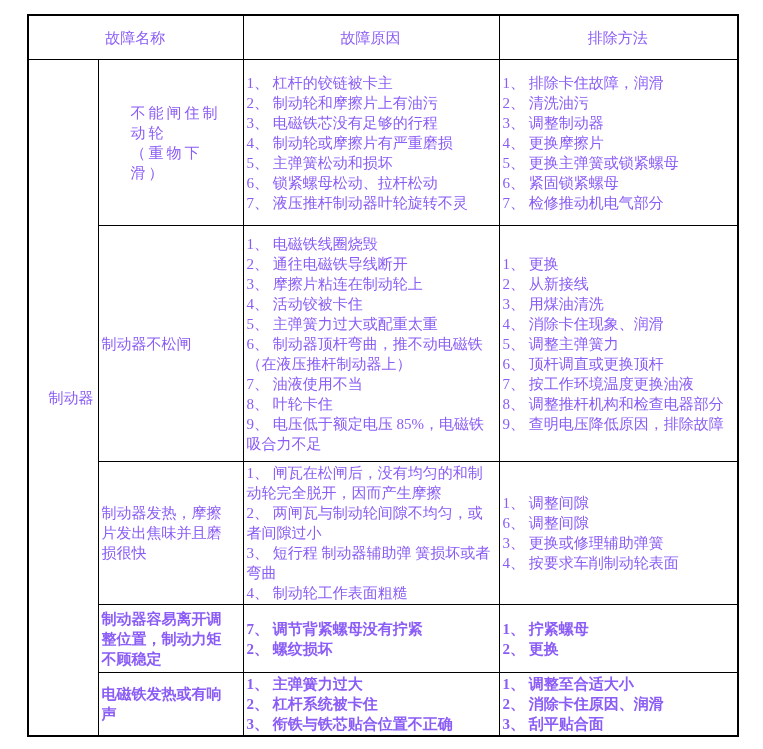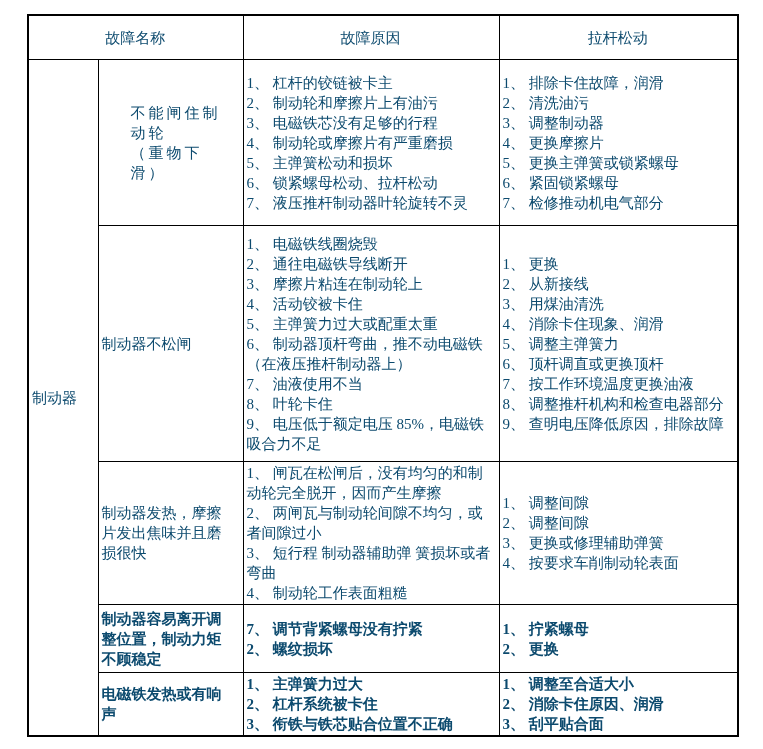--- a/index.html
+++ b/index.html
@@ -6,21 +6,21 @@
     margin: 0;
     padding: 0;
     background: #ffffff;
   }
   .page {
     position: relative;
     width: 763px;
     height: 749px;
     background: #ffffff;
     font-family: "Liberation Serif", serif;
-    color: #0c4a6e;
+    color: #8b5cf6;
   }
   table.fault-table {
     position: absolute;
     left: 27px;
     top: 14px;
     width: 710px;
     border-collapse: collapse;
     table-layout: fixed;
     border: 2px solid #000;
     font-size: 15px;
@@ -32,21 +32,21 @@
     padding: 1px 4px 1px 3px;
     white-space: pre-line;
     overflow: hidden;
   }
   .fault-table td.hdr {
     text-align: center;
     white-space: normal;
     height: 41px;
   }
   .fault-table td.category {
-    text-align: left;
+    text-align: right;
     white-space: normal;
   }
   .fault-table td.name {
     padding-right: 14px;
   }
   .fault-table td.name.justified {
     letter-spacing: 3px;
     padding-left: 32px;
   }
   
@@ -64,21 +64,21 @@
     <colgroup>
       <col style="width:70px">
       <col style="width:145px">
       <col style="width:256px">
       <col style="width:239px">
     </colgroup>
     <tbody>
       <tr>
         <td class="hdr" colspan="2">故障名称</td>
         <td class="hdr">故障原因</td>
-        <td class="hdr">拉杆松动</td>
+        <td class="hdr">排除方法</td>
       </tr>
 
       <tr class="r0">
         <td class="category" rowspan="5">制动器</td>
         <td class="name justified">不能闸住制动轮
 （重物下滑）</td>
         <td>1、 杠杆的铰链被卡主
 2、 制动轮和摩擦片上有油污
 3、 电磁铁芯没有足够的行程
 4、 制动轮或摩擦片有严重磨损
@@ -116,21 +116,21 @@
 9、 查明电压降低原因，排除故障</td>
       </tr>
 
       <tr class="r2">
         <td class="name">制动器发热，摩擦片发出焦味并且磨损很快</td>
         <td>1、 闸瓦在松闸后，没有均匀的和制动轮完全脱开，因而产生摩擦
 2、 两闸瓦与制动轮间隙不均匀，或者间隙过小
 3、 短行程 制动器辅助弹 簧损坏或者弯曲
 4、 制动轮工作表面粗糙</td>
         <td>1、 调整间隙
-2、 调整间隙
+6、 调整间隙
 3、 更换或修理辅助弹簧
 4、 按要求车削制动轮表面</td>
       </tr>
 
       <tr class="r3">
         <td class="name">制动器容易离开调整位置，制动力矩不顾稳定</td>
         <td>7、 调节背紧螺母没有拧紧
 2、 螺纹损坏</td>
         <td>1、 拧紧螺母
 2、 更换</td>

